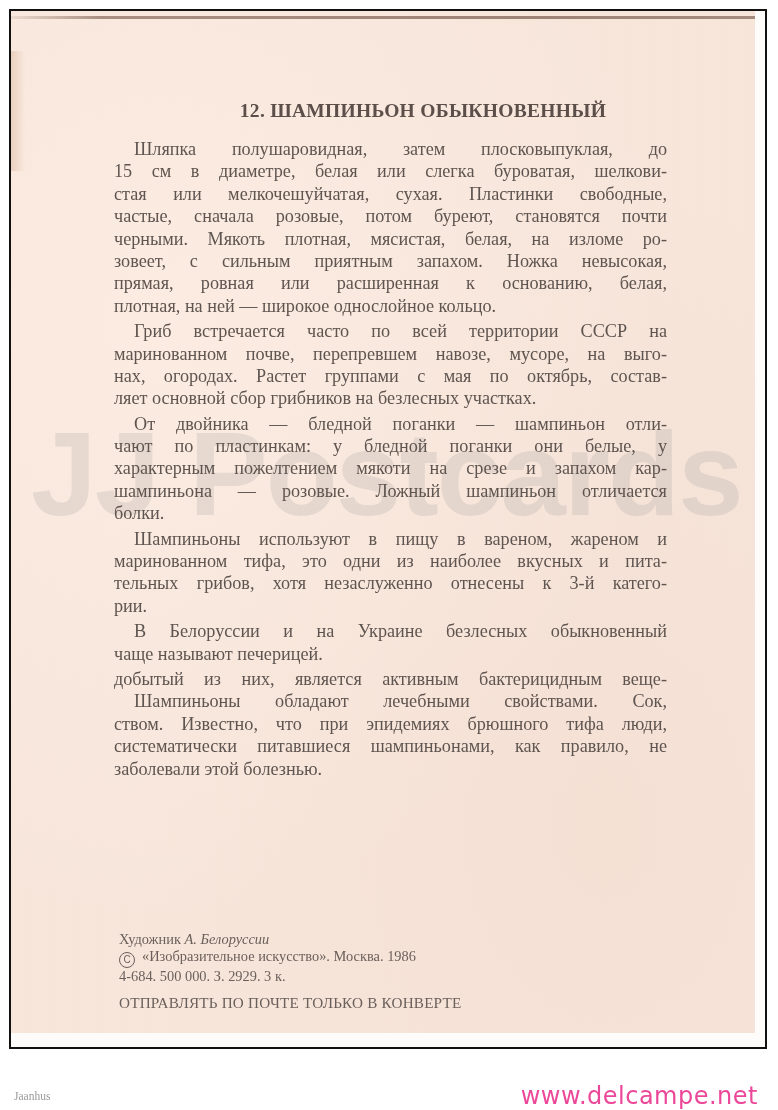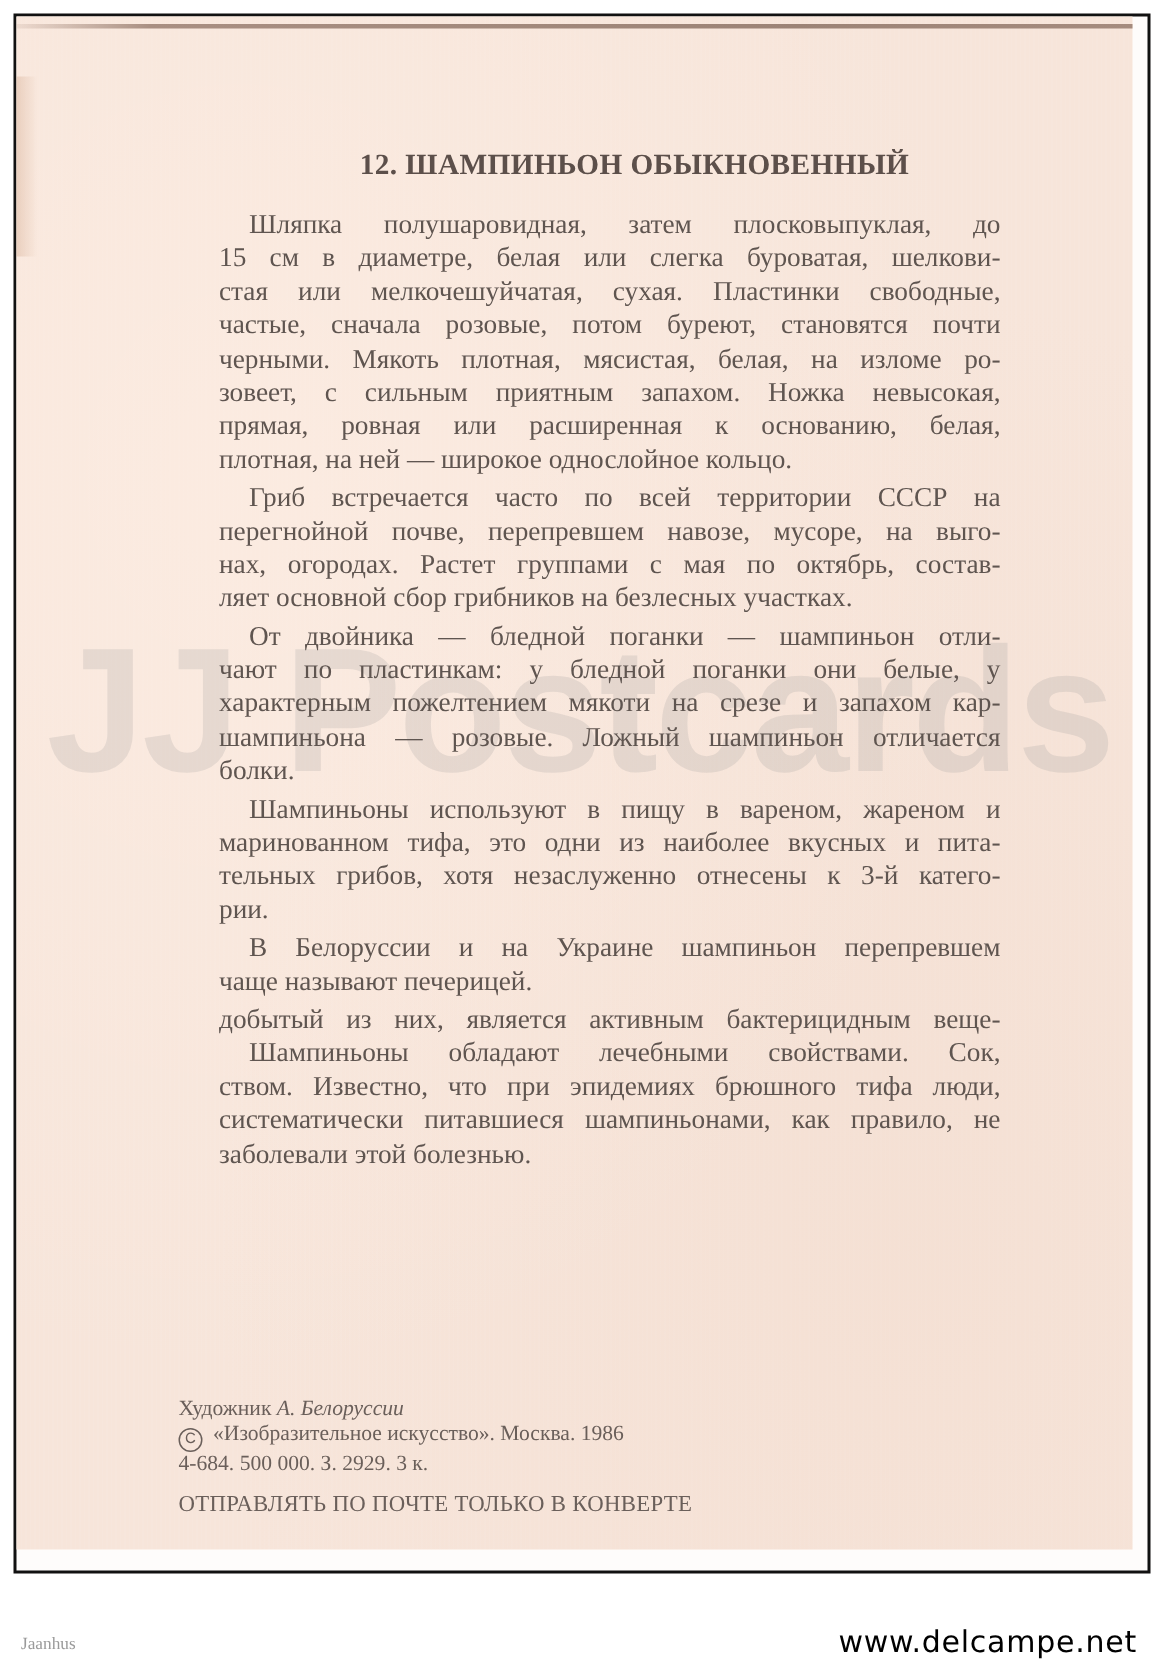--- a/index.html
+++ b/index.html
@@ -91,21 +91,20 @@
       line-height: 22.4px;
       color: #5f5550;
       z-index: 2;
     }
     .line {
       display: block;
       white-space: nowrap;
       text-align: justify;
       text-align-last: justify;
       height: 22.4px;
-      margin-left: 32px;
     }
     .line.last {
       text-align-last: left;
     }
     .line.indent {
       padding-left: 20px;
     }
     .credits {
       position: absolute;
       left: 108px;
@@ -151,22 +150,22 @@
       top: 1090px;
       font-family: Liberation Serif, serif;
       font-size: 11.5px;
       color: #9a9a9a;
     }
     .site-right {
       position: absolute;
       right: 20px;
       top: 1082px;
       font-family: "DejaVu Sans", "Liberation Sans", sans-serif;
-      font-size: 20px;
-      color: #000000;
+      font-size: 24px;
+      color: #ec4899;
       letter-spacing: 0.5px;
     }
   </style>
 </head>
 <body>
 
 <div class="frame"></div>
 
 <div class="card">
   <div class="card-top-line"></div>
@@ -184,42 +183,42 @@
       <span class="line">стая или мелкочешуйчатая, сухая. Пластинки свободные,</span>
       <span class="line">частые, сначала розовые, потом буреют, становятся почти</span>
       <span class="line">черными. Мякоть плотная, мясистая, белая, на изломе ро-</span>
       <span class="line">зовеет, с сильным приятным запахом. Ножка невысокая,</span>
       <span class="line">прямая, ровная или расширенная к основанию, белая,</span>
       <span class="line last">плотная, на ней — широкое однослойное кольцо.</span>
     </div>
 
     <div style="margin-bottom:3px;">
       <span class="line indent">Гриб встречается часто по всей территории СССР на</span>
-      <span class="line">перегнойной почве, перепревшем навозе, мусоре, на выго-</span>
+      <span class="line">маринованном почве, перепревшем навозе, мусоре, на выго-</span>
       <span class="line">нах, огородах. Растет группами с мая по октябрь, состав-</span>
       <span class="line last">ляет основной сбор грибников на безлесных участках.</span>
     </div>
 
     <div style="margin-bottom:3px;">
       <span class="line indent">От двойника — бледной поганки — шампиньон отли-</span>
       <span class="line">чают по пластинкам: у бледной поганки они белые, у</span>
       <span class="line">характерным пожелтением мякоти на срезе и запахом кар-</span>
       <span class="line">шампиньона — розовые. Ложный шампиньон отличается</span>
       <span class="line last">болки.</span>
     </div>
 
     <div style="margin-bottom:3px;">
       <span class="line indent">Шампиньоны используют в пищу в вареном, жареном и</span>
       <span class="line">маринованном тифа, это одни из наиболее вкусных и пита-</span>
       <span class="line">тельных грибов, хотя незаслуженно отнесены к 3-й катего-</span>
       <span class="line last">рии.</span>
     </div>
 
     <div style="margin-bottom:3px;">
-      <span class="line indent">В Белоруссии и на Украине шампиньон перепревшем</span>
+      <span class="line indent">В Белоруссии и на Украине безлесных обыкновенный</span>
       <span class="line last">чаще называют печерицей.</span>
     </div>
 
     <div>
       <span class="line">добытый из них, является активным бактерицидным веще-</span>
       <span class="line indent">Шампиньоны обладают лечебными свойствами. Сок,</span>
       <span class="line">ством. Известно, что при эпидемиях брюшного тифа люди,</span>
       <span class="line">систематически питавшиеся шампиньонами, как правило, не</span>
       <span class="line last">заболевали этой болезнью.</span>
     </div>

